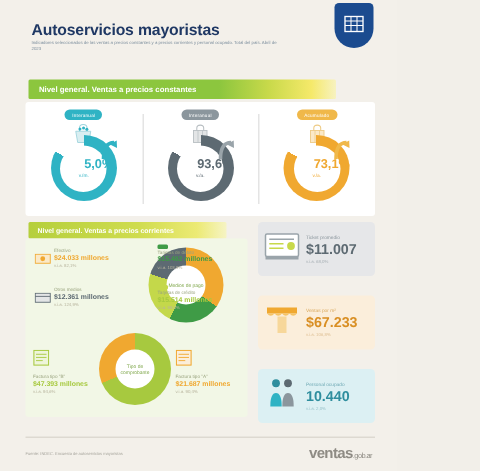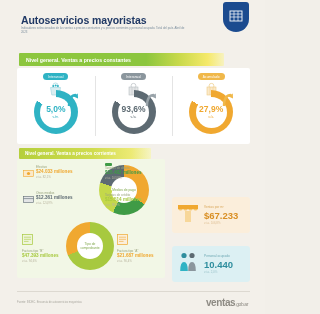--- a/index.html
+++ b/index.html
@@ -54,21 +54,21 @@
     font-size: 3.1px; color: #ffffff; padding: 1.6px 5px; border-radius: 6px;
     letter-spacing: 0.15px; white-space: nowrap;
   }
   .kpi-icon { margin-top: 1px; height: 16px; display: flex; align-items: flex-end; }
   .ring-wrap { position: relative; width: 44px; height: 44px; margin-top: -7px; }
   .ring { position: absolute; inset: 0; border-radius: 50%; }
   .ring-inner {
     position: absolute; inset: 6.5px; border-radius: 50%; background: #ffffff;
     display: flex; flex-direction: column; align-items: center; justify-content: center;
   }
-  .ring-pct { font-size: 8.5px; font-weight: bold; line-height: 1; }
+  .ring-pct { font-size: 8.5px; font-weight: bold; line-height: 1; padding-left: 20px; }
   .ring-sub { font-size: 3.2px; margin-top: 1.5px; }
   .arrow-up { position: absolute; right: -1px; top: 3px; }
 
   
   .banner2 {
     position: absolute; left: 19px; top: 148px; width: 132px; height: 11px;
     background: linear-gradient(90deg, #b5cf3c 0%, #cfdc4e 55%, #ecea74 85%, #f6f4c4 100%);
     border-radius: 1px; display: flex; align-items: center;
   }
   .banner2 span { margin-left: 6px; font-size: 4.6px; font-weight: bold; color: #ffffff; }
@@ -187,21 +187,21 @@
         <svg width="15" height="15" viewBox="0 0 15 15" aria-hidden="true">
           <rect x="3" y="5" width="9" height="8" fill="#fbe9c8" stroke="#eecb86" stroke-width="0.6"></rect>
           <path d="M5.2 5 V3.4 a2.3 2 0 0 1 4.6 0 V5" fill="none" stroke="#eecb86" stroke-width="0.7"></path>
           <line x1="6" y1="5" x2="6" y2="13" stroke="#eecb86" stroke-width="0.5"></line>
           <line x1="9" y1="5" x2="9" y2="13" stroke="#eecb86" stroke-width="0.5"></line>
         </svg>
       </div>
       <div class="ring-wrap">
         <div class="ring" style="background:conic-gradient(#f0a830 0deg 300deg, rgba(0,0,0,0) 300deg 360deg)"></div>
         <div class="ring-inner">
-          <div class="ring-pct" style="color:#f0a830">27,9%</div>
+          <div class="ring-pct" style="color:#f0a830">73,1%</div>
           <div class="ring-sub" style="color:#f0a830">v./a.</div>
         </div>
         <div class="arrow-up">
           <svg width="12" height="14" viewBox="0 0 12 14" aria-hidden="true">
             <path d="M2 13 C2 5 5 2 9 2" fill="none" stroke="#f0b84a" stroke-width="2.4"></path>
             <path d="M6 3.2 L10.8 0.6 L11 5.6 Z" fill="#f0b84a"></path>
           </svg>
         </div>
       </div>
     </div>
@@ -297,20 +297,37 @@
           <line x1="2" y1="7.4" x2="6.5" y2="7.4" stroke="#f0a830" stroke-width="0.6"></line>
         </svg>
       </span>
       <div class="dl-name">Factura tipo "A"</div>
       <div class="dl-val" style="color:#f0a830">$21.687 millones</div>
       <div class="dl-var" style="color:#b9b59f">v.i.a. 90,4%</div>
     </div>
 
   </div>
 
+  <div class="side-card" style="top:148px; background:#e6e7e9;">
+    <span>
+      <svg width="24" height="20" viewBox="0 0 24 20" aria-hidden="true">
+        <rect x="1" y="2" width="22" height="15" rx="1" fill="#ffffff" stroke="#9aa4aa" stroke-width="1"></rect>
+        <line x1="3.5" y1="5.5" x2="20" y2="5.5" stroke="#9aa4aa" stroke-width="1"></line>
+        <line x1="3.5" y1="8.5" x2="13" y2="8.5" stroke="#c8d94a" stroke-width="1"></line>
+        <line x1="3.5" y1="11.5" x2="13" y2="11.5" stroke="#c8d94a" stroke-width="1"></line>
+        <circle cx="18" cy="10" r="2.6" fill="#c8d94a"></circle>
+        <rect x="1" y="17" width="22" height="2" fill="#9aa4aa"></rect>
+      </svg>
+    </span>
+    <div class="side-txt">
+      <div class="side-name" style="color:#8b969d">Ticket promedio</div>
+      <div class="side-val" style="color:#5d6a72">$11.007</div>
+      <div class="side-var" style="color:#a8b0b5">v.i.a. 68,0%</div>
+    </div>
+  </div>
 
   <div class="side-card" style="top:197px; background:#fbeedb;">
     <span>
       <svg width="24" height="22" viewBox="0 0 24 22" aria-hidden="true">
         <path d="M2 3 h20 v4 h-20 z" fill="#f0a830"></path>
         <path d="M2 7 q2.5 3 5 0 q2.5 3 5 0 q2.5 3 5 0 q2.5 3 5 0 v0 h-20 z" fill="#f5c366"></path>
         <rect x="9" y="9" width="6" height="11" fill="#f7d79a"></rect>
         <rect x="3" y="9" width="4" height="3" fill="#fbeedb"></rect>
         <rect x="17" y="9" width="4" height="3" fill="#fbeedb"></rect>
       </svg>

